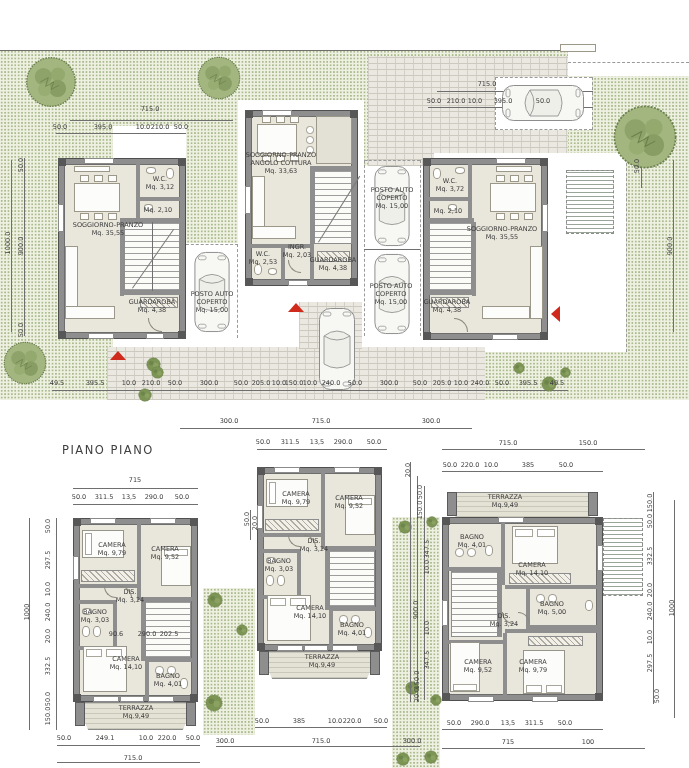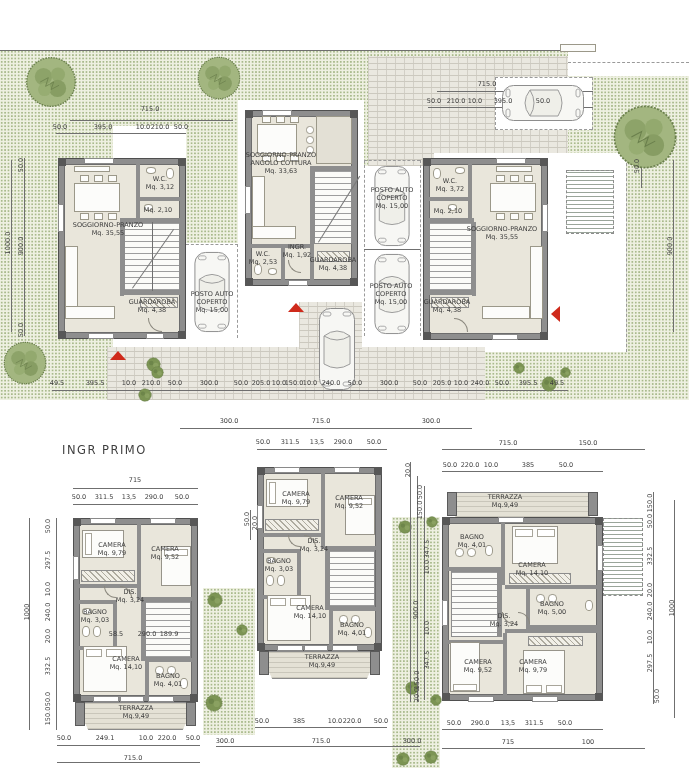--- a/index.html
+++ b/index.html
@@ -251,21 +251,21 @@
   <svg class="spr shrub" viewBox="0 0 40 40" style="left:513px;top:362px;width:12px;height:12px">
       <use href="#shrub"></use>
     </svg>
   <svg class="spr shrub" viewBox="0 0 40 40" style="left:541px;top:376px;width:16px;height:16px">
       <use href="#shrub"></use>
     </svg>
   <svg class="spr shrub" viewBox="0 0 40 40" style="left:560px;top:367px;width:11px;height:11px">
       <use href="#shrub"></use>
     </svg>
 
-  <div class="title" style="left:62px;top:443px">INGR PRIMO</div>
+  <div class="title" style="left:62px;top:443px">PIANO PIANO</div>
 
   <i class="grass" style="left:203px;top:588px;width:52px;height:147px"></i>
   <i class="grass" style="left:392px;top:517px;width:48px;height:251px"></i>
   <svg class="spr shrub" viewBox="0 0 40 40" style="left:207px;top:592px;width:16px;height:16px">
       <use href="#shrub"></use>
     </svg>
   <svg class="spr shrub" viewBox="0 0 40 40" style="left:236px;top:624px;width:12px;height:12px">
       <use href="#shrub"></use>
     </svg>
   <svg class="spr shrub" viewBox="0 0 40 40" style="left:205px;top:694px;width:18px;height:18px">
@@ -453,21 +453,21 @@
     <div class="lbl" style="left: 158px; top: 210px;">Mq. 2,10</div>
     <div class="lbl" style="left: 152px; top: 306px;">GUARDAROBA
 Mq. 4,38</div>
     <div class="lbl" style="left: 212px; top: 302px;">POSTO AUTO
 COPERTO
 Mq. 15,00</div>
     <div class="lbl" style="left: 281px; top: 163px;">SOGGIORNO-PRANZO
 ANGOLO COTTURA
 Mq. 33,63</div>
     <div class="lbl" style="left: 297px; top: 251px;">INGR.
-Mq. 1,92</div>
+Mq. 2,03</div>
     <div class="lbl" style="left: 263px; top: 258px;">W.C.
 Mq. 2,53</div>
     <div class="lbl" style="left: 333px; top: 264px;">GUARDAROBA
 Mq. 4,38</div>
     <div class="lbl" style="left: 392px; top: 198px;">POSTO AUTO
 COPERTO
 Mq. 15,00</div>
     <div class="lbl" style="left: 391px; top: 294px;">POSTO AUTO
 COPERTO
 Mq. 15,00</div>
@@ -570,23 +570,23 @@
     <div class="dim" style="left: 182px; top: 497px;">50.0</div>
     <div class="dim v" style="left: 27px; top: 612px;">1000</div>
     <div class="dim v" style="left: 48px; top: 526px;">50.0</div>
     <div class="dim v" style="left: 48px; top: 560px;">297.5</div>
     <div class="dim v" style="left: 48px; top: 589px;">10.0</div>
     <div class="dim v" style="left: 48px; top: 612px;">240.0</div>
     <div class="dim v" style="left: 48px; top: 636px;">20.0</div>
     <div class="dim v" style="left: 48px; top: 666px;">332.5</div>
     <div class="dim v" style="left: 48px; top: 699px;">50.0</div>
     <div class="dim v" style="left: 48px; top: 716px;">150.0</div>
-    <div class="dim" style="left: 116px; top: 634px;">58.5</div>
+    <div class="dim" style="left: 116px; top: 634px;">90.6</div>
     <div class="dim" style="left: 147px; top: 634px;">290.0</div>
-    <div class="dim" style="left: 169px; top: 634px;">189.9</div>
+    <div class="dim" style="left: 169px; top: 634px;">202.5</div>
     <div class="dim" style="left: 64px; top: 738px;">50.0</div>
     <div class="dim" style="left: 105px; top: 738px;">249.1</div>
     <div class="dim" style="left: 146px; top: 738px;">10.0</div>
     <div class="dim" style="left: 167px; top: 738px;">220.0</div>
     <div class="dim" style="left: 193px; top: 738px;">50.0</div>
     <div class="dim" style="left: 133px; top: 758px;">715.0</div>
     <div class="dim" style="left: 263px; top: 442px;">50.0</div>
     <div class="dim" style="left: 290px; top: 442px;">311.5</div>
     <div class="dim" style="left: 317px; top: 442px;">13,5</div>
     <div class="dim" style="left: 343px; top: 442px;">290.0</div>

